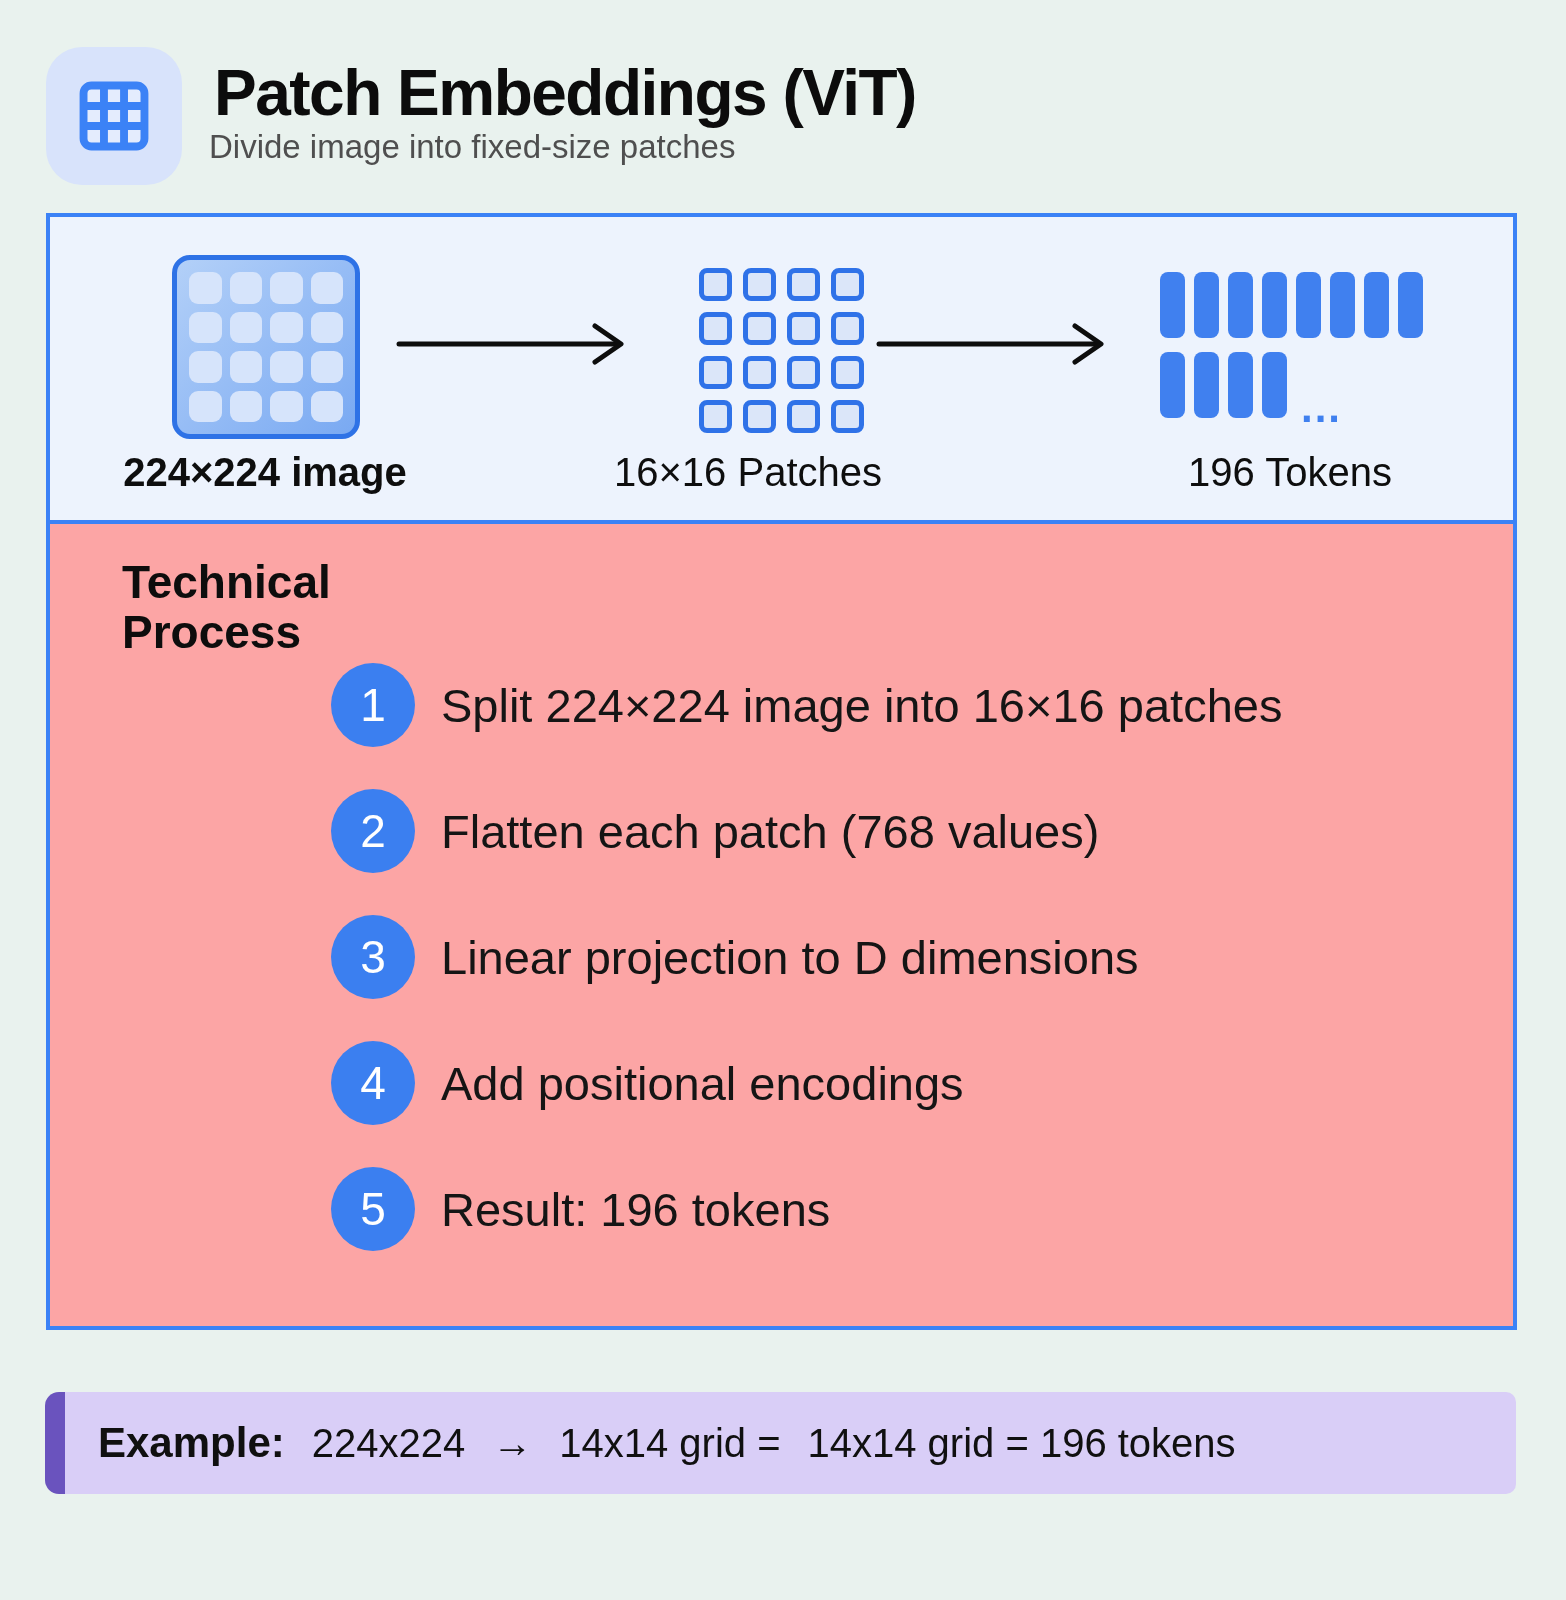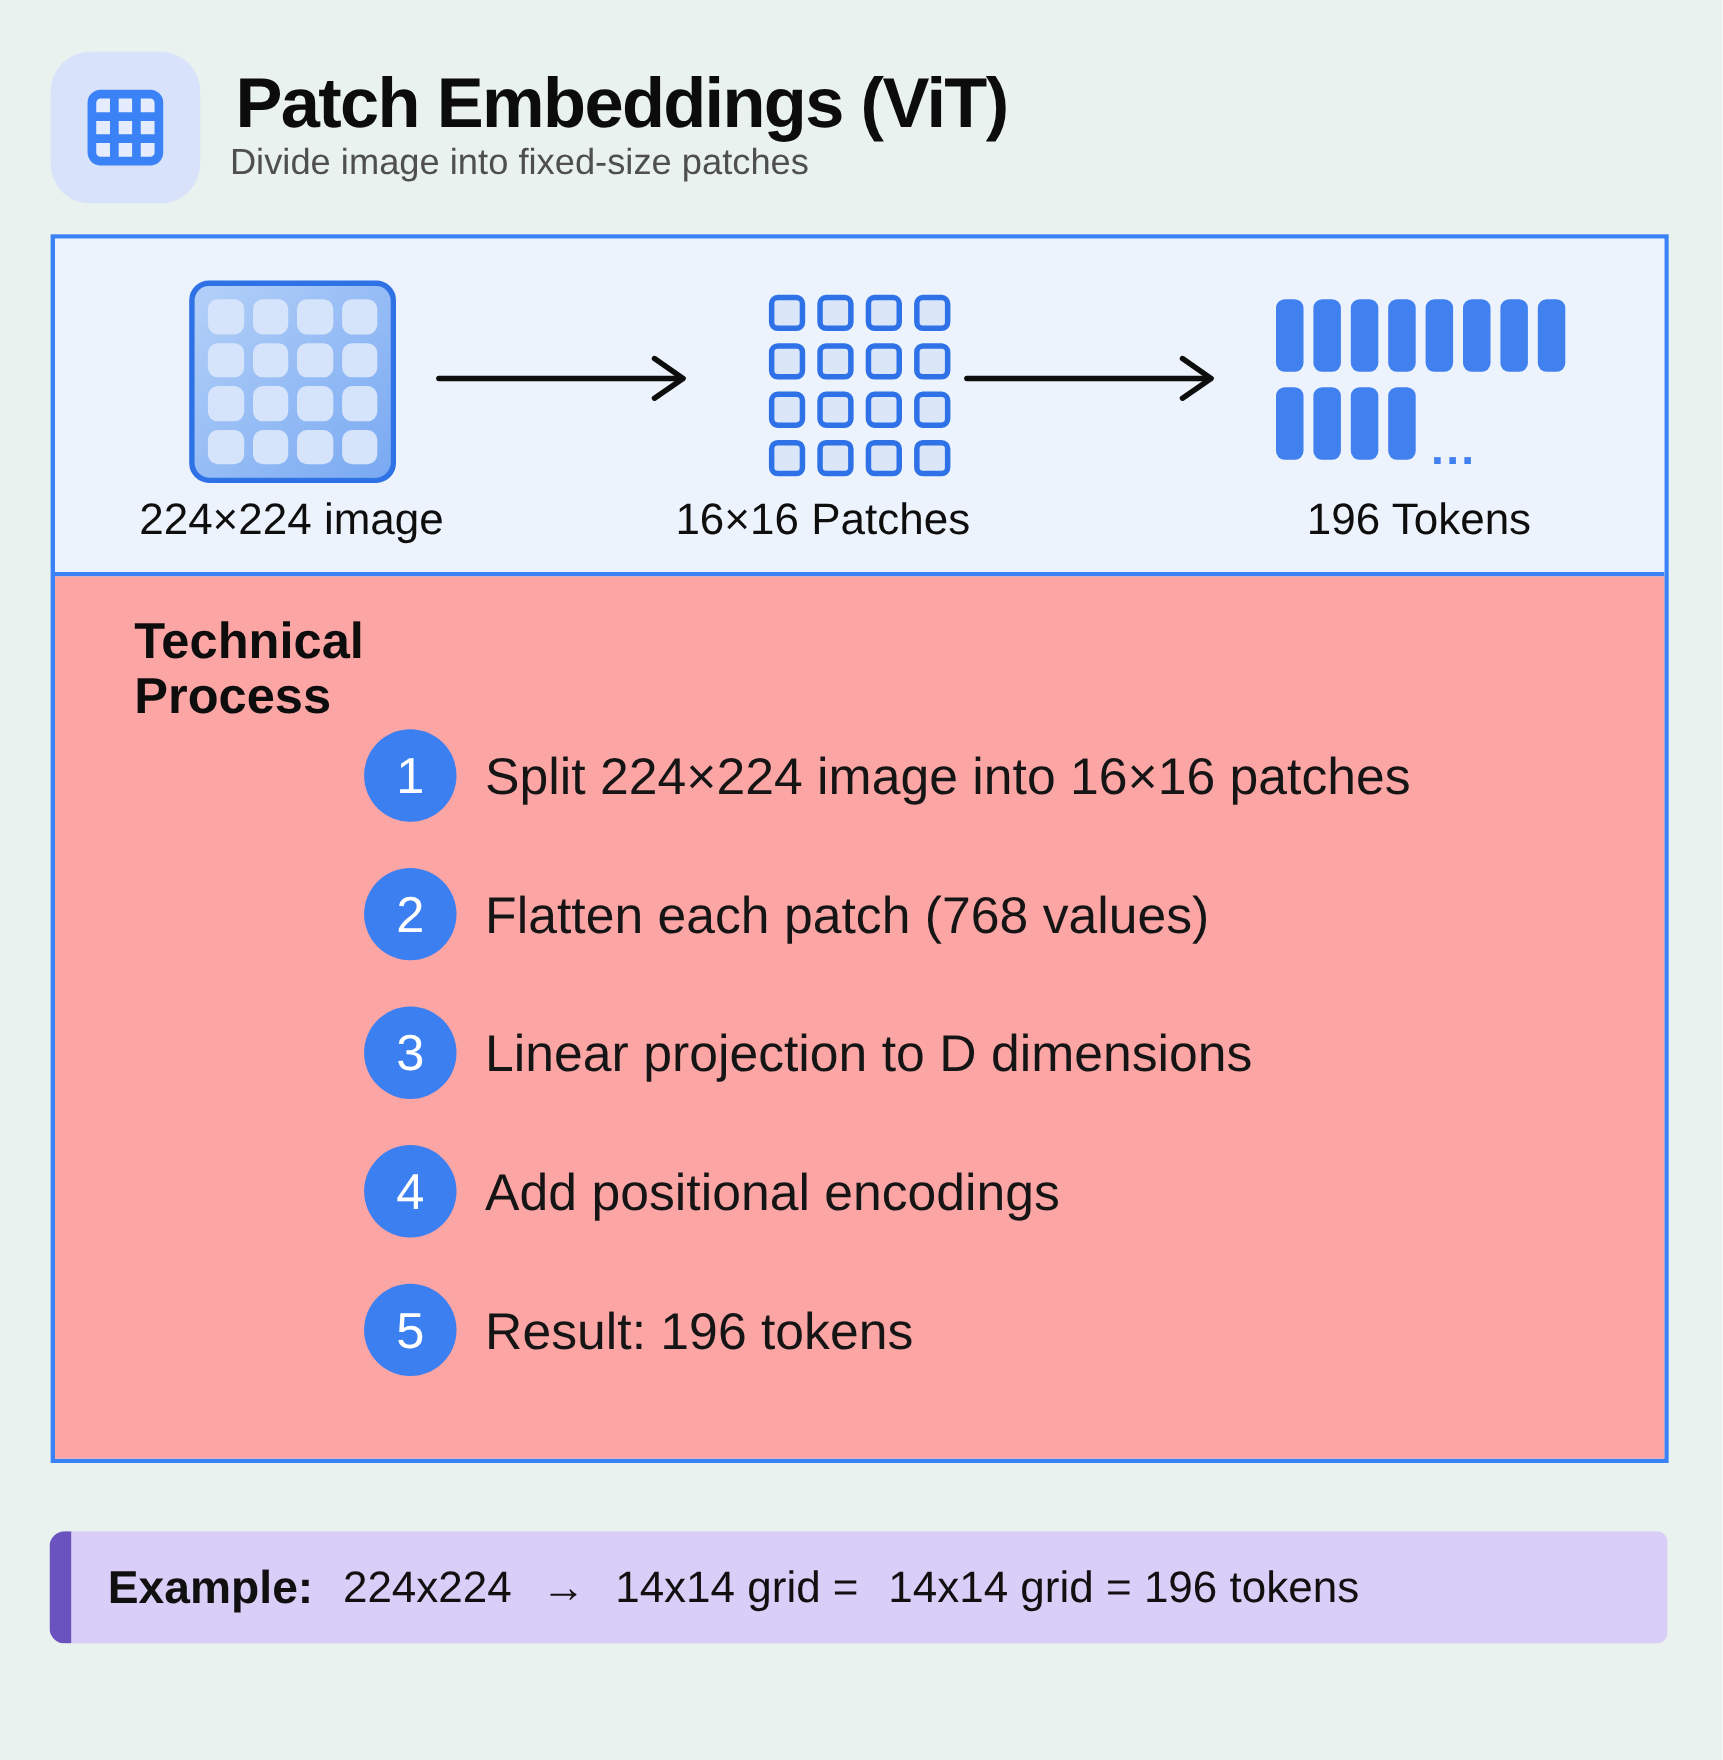--- a/index.html
+++ b/index.html
@@ -61,21 +61,21 @@
     align-self:flex-end;font-size:42px;font-weight:700;color:#4080ef;
     line-height:0.45;letter-spacing:2px;margin-left:5px;
   }
   .arrow-svg{position:absolute;top:103px;}
   .arrow-1{left:345px;}
   .arrow-2{left:825px;}
   .flow-label{
     position:absolute;top:233px;transform:translateX(-50%);
     font-size:40px;font-weight:500;color:#0e0e0e;white-space:nowrap;
   }
-  .flow-label-1{left:215px;}
+  .flow-label-1{left:215px;font-weight:bold;}
   .flow-label-2{left:698px;}
   .flow-label-3{left:1240px;}
   
   .process{position:relative;width:100%;height:802px;background:#fca5a5;}
   .process-heading{
     position:absolute;left:72px;top:34px;width:250px;
     font-size:46px;font-weight:700;line-height:1.08;color:#0d0d0d;
   }
   .step-row{
     position:absolute;left:281px;height:84px;

